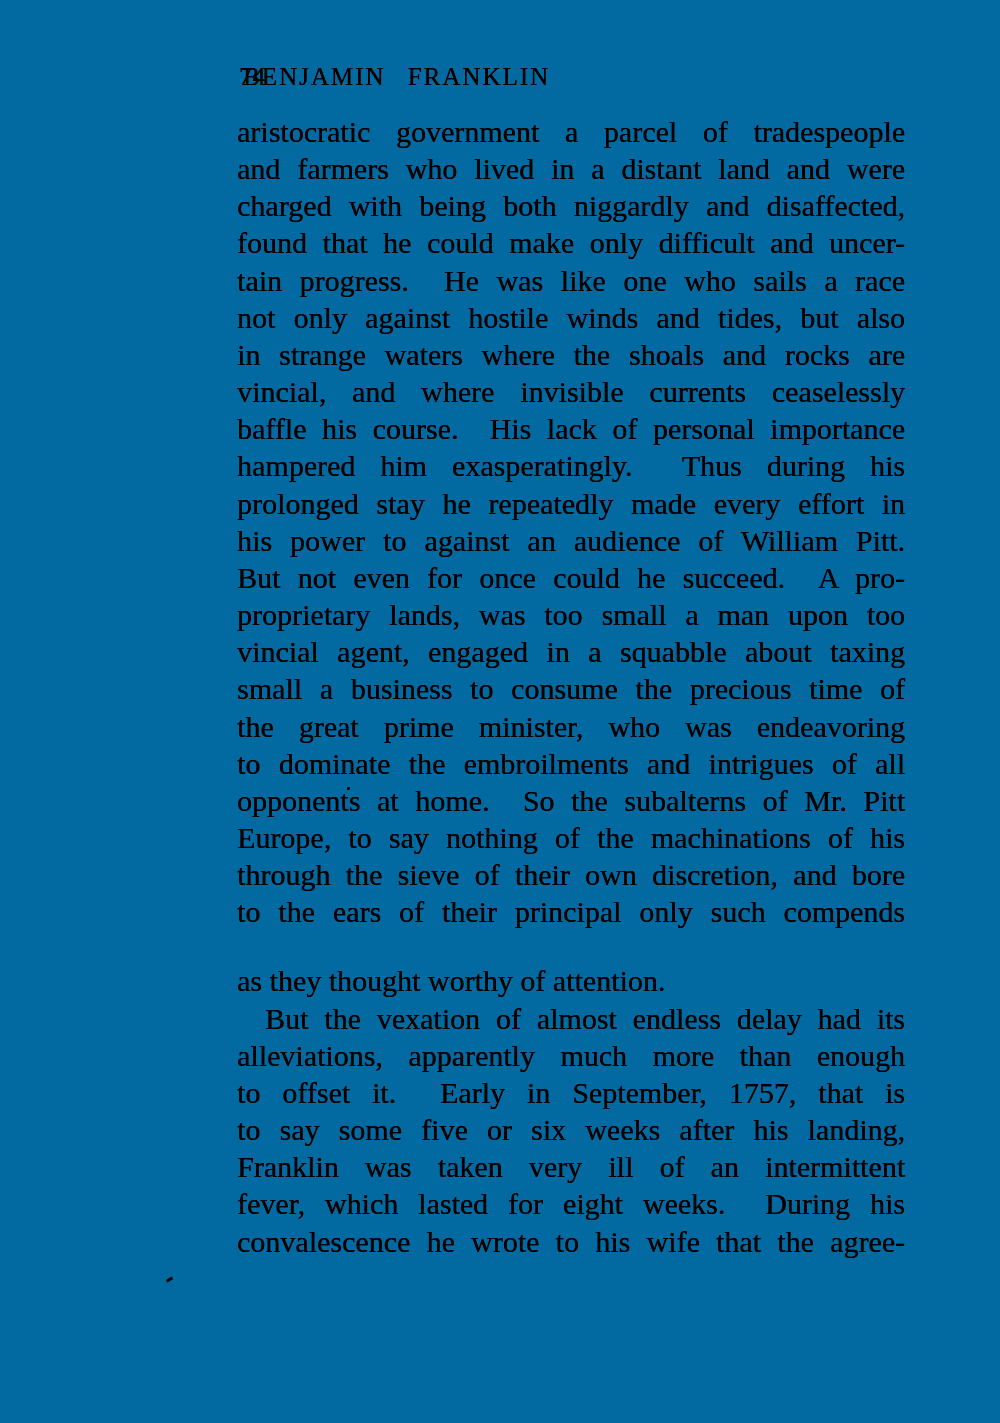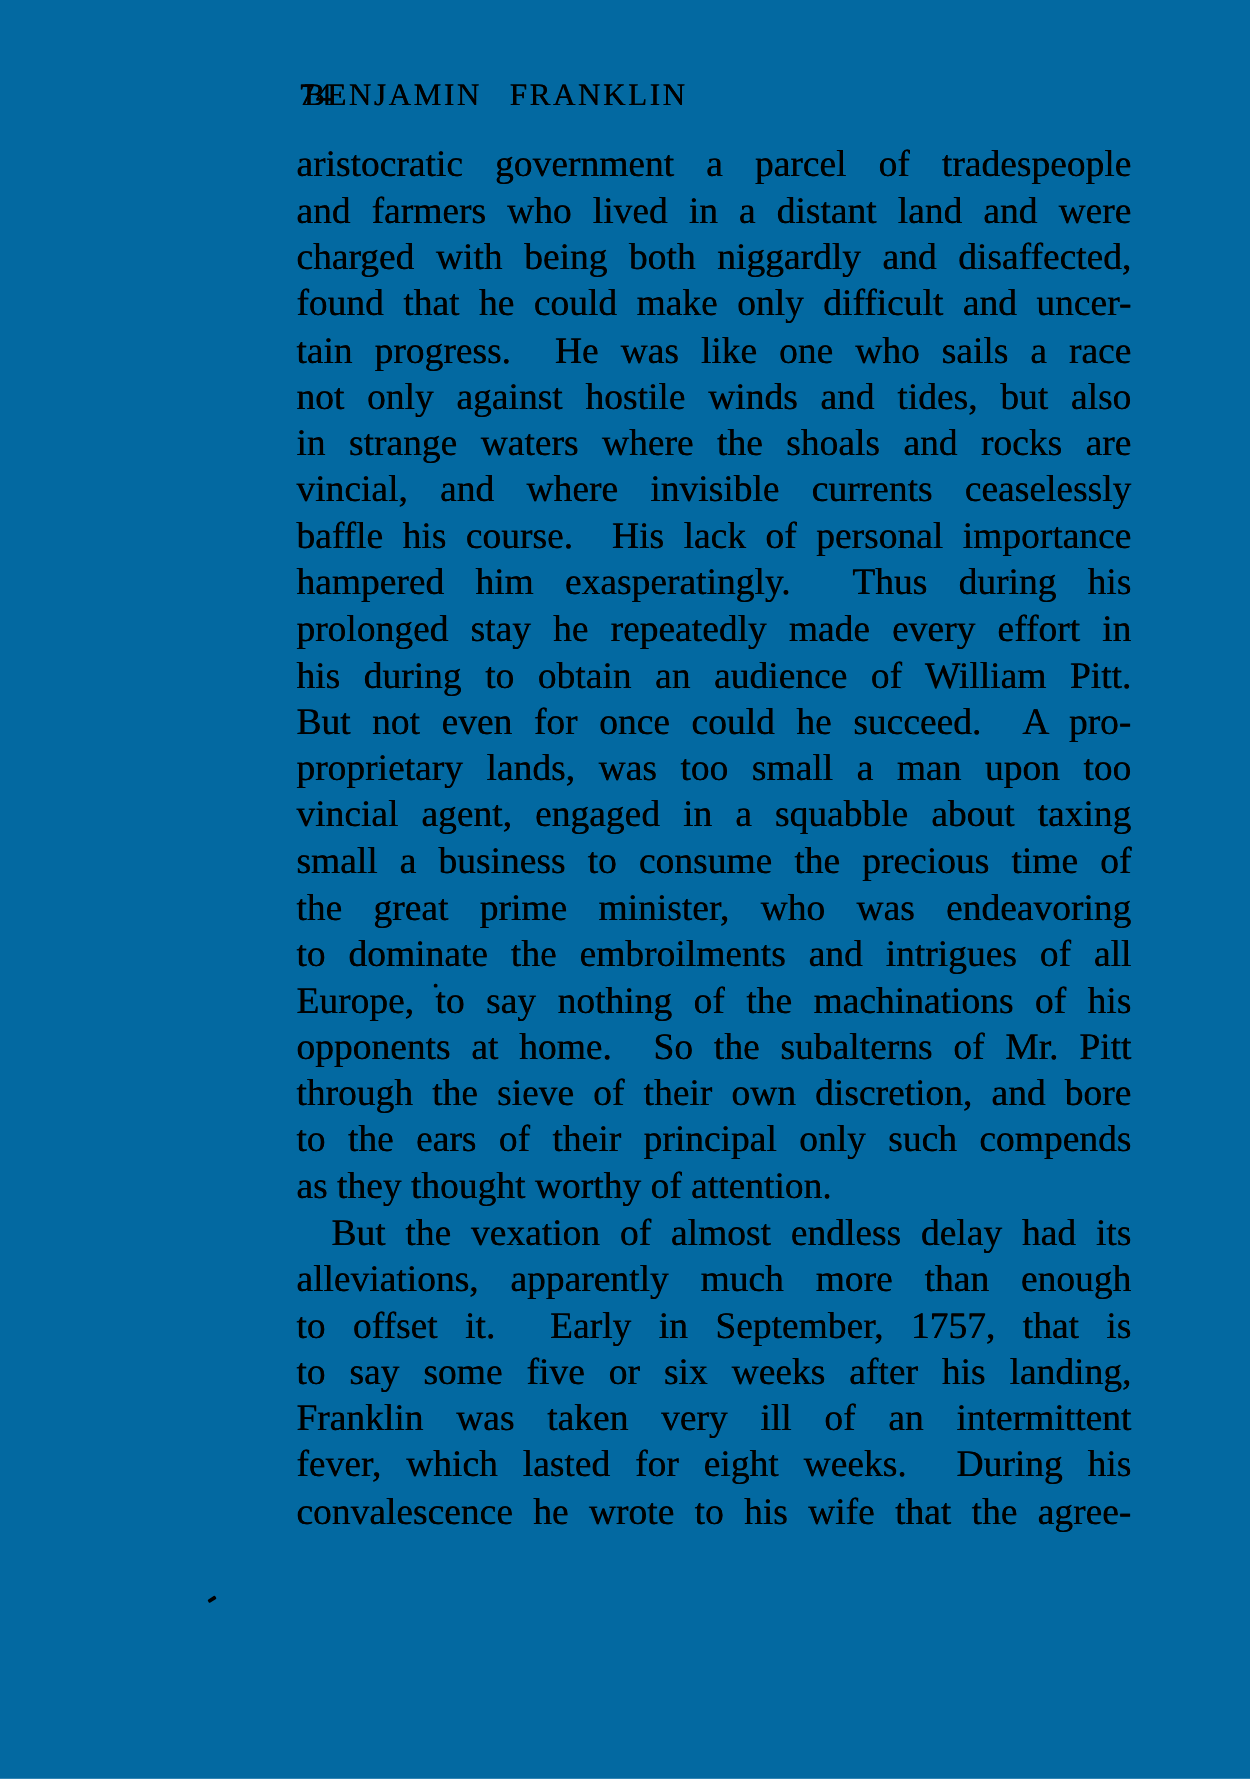--- a/index.html
+++ b/index.html
@@ -55,20 +55,21 @@
     text-shadow: 0.3px 0 0 #000;
   }
   .line {
     text-align: justify;
     text-align-last: justify;
     text-justify: inter-word;
     white-space: normal;
   }
   .line.para-end {
     text-align-last: left;
+    margin-top: 32px;
   }
   .line.indent {
     text-indent: 28px;
   }
   .artifact-tick {
     position: absolute;
     left: 166px;
     top: 1278px;
     width: 7px;
     height: 2.5px;
@@ -102,29 +103,29 @@
       <div class="line">and farmers who lived in a distant land and were</div>
       <div class="line">charged with being both niggardly and disaffected,</div>
       <div class="line">found that he could make only difficult and uncer-</div>
       <div class="line">tain progress.&nbsp; He was like one who sails a race</div>
       <div class="line">not only against hostile winds and tides, but also</div>
       <div class="line">in strange waters where the shoals and rocks are</div>
       <div class="line">vincial, and where invisible currents ceaselessly</div>
       <div class="line">baffle his course.&nbsp; His lack of personal importance</div>
       <div class="line">hampered him exasperatingly.&nbsp; Thus during his</div>
       <div class="line">prolonged stay he repeatedly made every effort in</div>
-      <div class="line">his during to obtain an audience of William Pitt.</div>
+      <div class="line">his power to against an audience of William Pitt.</div>
       <div class="line">But not even for once could he succeed.&nbsp; A pro-</div>
       <div class="line">proprietary lands, was too small a man upon too</div>
       <div class="line">vincial agent, engaged in a squabble about taxing</div>
       <div class="line">small a business to consume the precious time of</div>
       <div class="line">the great prime minister, who was endeavoring</div>
       <div class="line">to dominate the embroilments and intrigues of all</div>
+      <div class="line">opponents at home.&nbsp; So the subalterns of Mr. Pitt</div>
       <div class="line">Europe, to say nothing of the machinations of his</div>
-      <div class="line">opponents at home.&nbsp; So the subalterns of Mr. Pitt</div>
       <div class="line">through the sieve of their own discretion, and bore</div>
       <div class="line">to the ears of their principal only such compends</div>
       <div class="line para-end">as they thought worthy of attention.</div>
     </div>
     <div class="paragraph">
       <div class="line indent">But the vexation of almost endless delay had its</div>
       <div class="line">alleviations, apparently much more than enough</div>
       <div class="line">to offset it.&nbsp; Early in September, 1757, that is</div>
       <div class="line">to say some five or six weeks after his landing,</div>
       <div class="line">Franklin was taken very ill of an intermittent</div>

